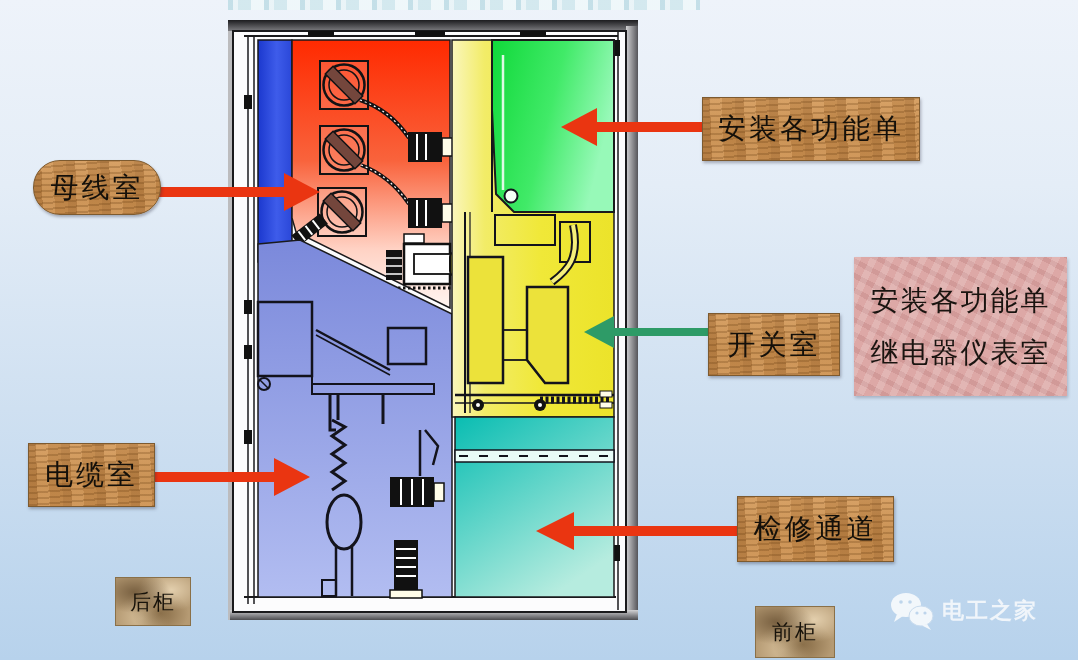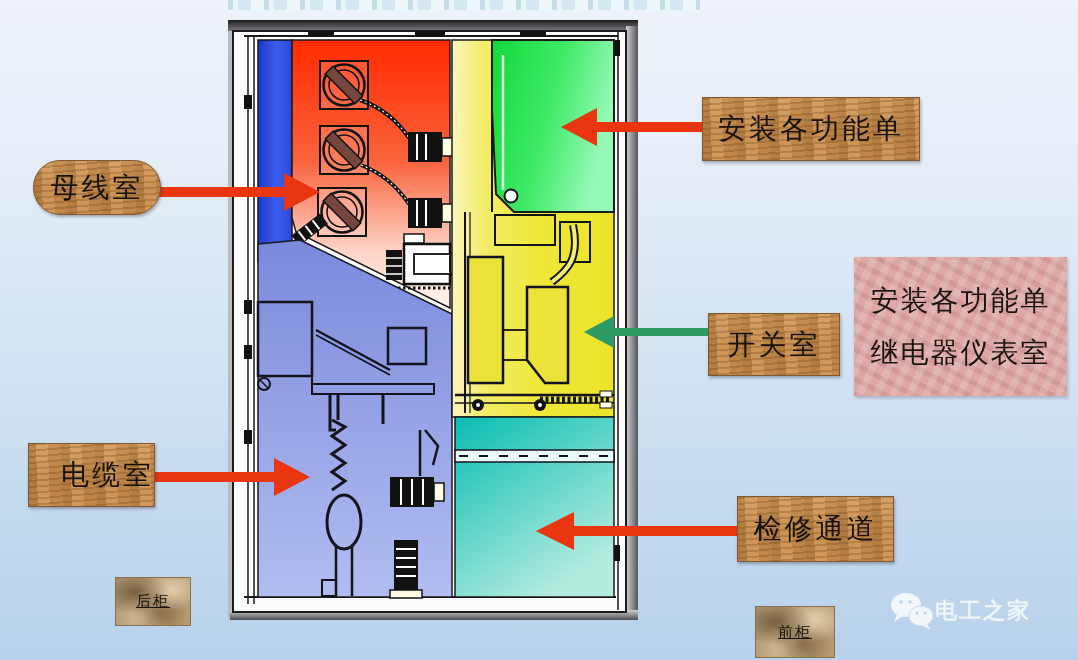--- a/index.html
+++ b/index.html
@@ -16,43 +16,42 @@
     position:absolute; display:flex; align-items:center; justify-content:center;
     color:#14100a; letter-spacing:3px; font-size:28px;
     background:
       repeating-linear-gradient(175deg, rgba(104,62,18,.26) 0 2px, rgba(0,0,0,0) 2px 6px),
       repeating-linear-gradient(88deg, rgba(146,92,36,.35) 0 9px, rgba(224,170,106,.28) 9px 21px, rgba(170,112,48,.3) 21px 34px),
       linear-gradient(180deg,#d59f65,#c28a4e 55%,#cc9357);
     border:1px solid #7d5a2f; box-shadow:1px 2px 3px rgba(40,40,60,.35);
   }
   .crumple{
     position:absolute; display:flex; align-items:center; justify-content:center;
-    color:#17120a; font-size:15px; letter-spacing:2px;
+    color:#17120a; font-size:21px; letter-spacing:2px;
     background:
       radial-gradient(ellipse at 25% 30%, rgba(62,40,16,.5), rgba(0,0,0,0) 45%),
       radial-gradient(ellipse at 75% 25%, rgba(242,224,192,.75), rgba(0,0,0,0) 42%),
       radial-gradient(ellipse at 60% 75%, rgba(88,60,24,.5), rgba(0,0,0,0) 45%),
       radial-gradient(ellipse at 35% 85%, rgba(236,215,179,.6), rgba(0,0,0,0) 40%),
       #b59a73;
     border:1px solid #8a7048;
-    text-decoration:underline;
   }
   .note{
     position:absolute; left:854px; top:257px; width:213px; height:139px;
     display:flex; flex-direction:column; align-items:center; justify-content:center;
     gap:14px; color:#1a1410; font-size:28px; letter-spacing:2px;
     background:
       repeating-linear-gradient(115deg, rgba(255,255,255,.16) 0 7px, rgba(0,0,0,0) 7px 15px),
       repeating-linear-gradient(28deg, rgba(156,88,88,.18) 0 5px, rgba(0,0,0,0) 5px 13px),
       #dda8a6;
     box-shadow:1px 2px 3px rgba(40,40,60,.25);
   }
   .arrow{position:absolute;}
   .watermark{
-    position:absolute; left:889px; top:592px; display:flex; align-items:center; 
+    position:absolute; left:889px; top:592px; display:flex; align-items:center; gap:7px;
     color:#f3f7fb; font-family:Liberation Sans, sans-serif; font-weight:bold;
     font-size:22px; letter-spacing:2px; opacity:.95;
   }
   svg{display:block;}
 </style>
 </head>
 <body>
 
 <div class="stage">
 
@@ -290,21 +289,21 @@
   </div>
 
   <div class="wood" style="left:702px; top:97px; width:216px; height:62px;">
     <span>安装各功能单</span>
   </div>
 
   <div class="wood" style="left:708px; top:305px; width:130px; height:61px;margin-top:8px;">
     <span>开关室</span>
   </div>
 
-  <div class="wood" style="left:28px; top:443px; width:125px; height:62px;justify-content:flex-end;">
+  <div class="wood" style="left:28px; top:443px; width:125px; height:62px;">
     <span>电缆室</span>
   </div>
 
   <div class="wood" style="left:737px; top:496px; width:155px; height:64px;">
     <span>检修通道</span>
   </div>
 
   <div class="note">
     <span>安装各功能单</span>
     <span>继电器仪表室</span>

